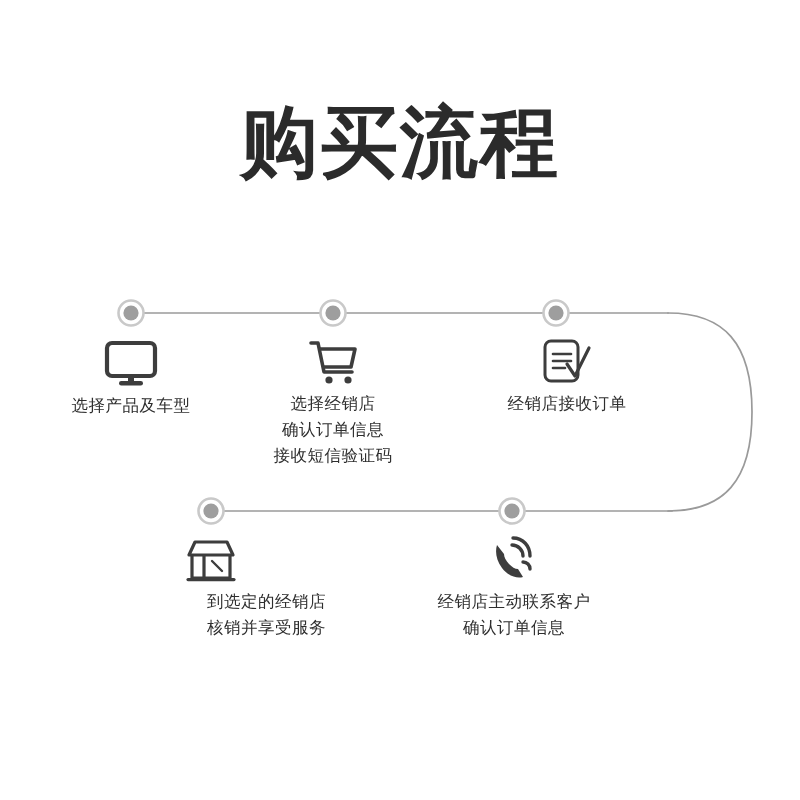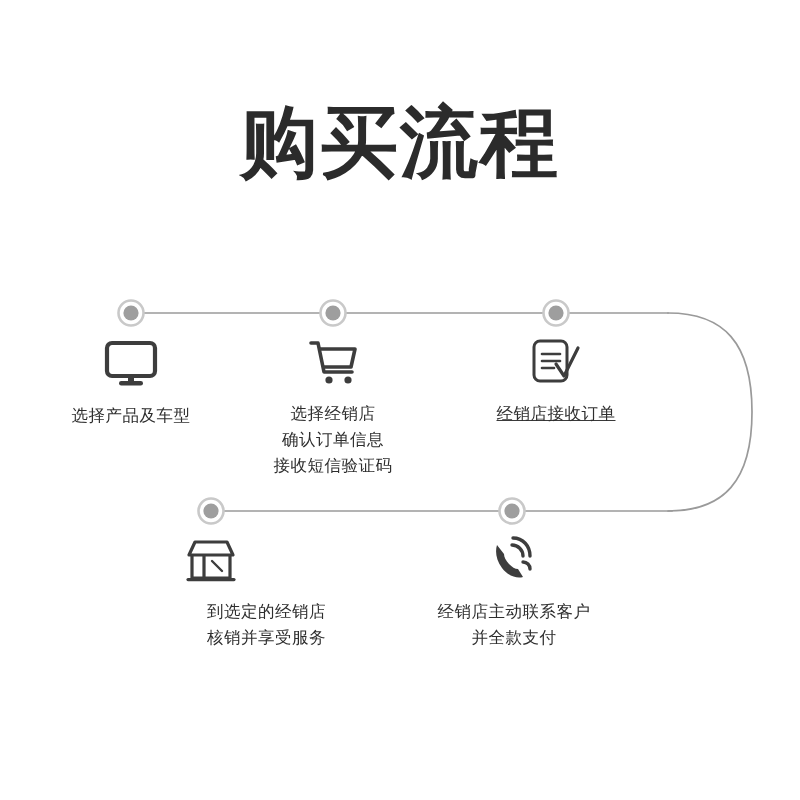--- a/index.html
+++ b/index.html
@@ -44,32 +44,31 @@
     text-align: center;
     width: 230px;
   }
   .step-icon {
     height: 56px;
     display: flex;
     align-items: center;
     justify-content: center;
   }
   .step-label {
-    margin-top: 10px;
     font-size: 16.5px;
     line-height: 26px;
     color: #2e2e2e;
     white-space: pre-line;
     letter-spacing: 0.5px;
   }
 
   
   #step-1 { left: 16px;  top: 336px; }
   #step-2 { left: 218px; top: 334px; }
-  #step-3 { left: 441px; top: 334px; text-decoration: underline; }
+  #step-3 { left: 452px; top: 334px; }
   
   #step-5 { left: 96px;  top: 532px; text-align: right; }
   #step-4 { left: 399px; top: 532px; }
 </style>
 </head>
 <body>
 
 <div id="page-title">购买流程</div>
 
 <svg id="flow-canvas" viewBox="0 0 800 800">
@@ -147,21 +146,21 @@
 <div class="step" id="step-4">
   <div class="step-icon">
     <svg width="54" height="50" viewBox="0 0 54 50">
       <path d="M10 10 C8 16, 9 25, 15 33 C21 41, 30 44, 36 42 L31 34 C28 34, 25 32, 22 29 C19 26, 17 22, 17 19 Z" fill="#3d3d3d"></path>
       <path d="M25 10 C31 10, 36 15, 36 21" fill="none" stroke="#3d3d3d" stroke-width="3.4" stroke-linecap="round"></path>
       <path d="M26 3 C36 3, 43 11, 43 21" fill="none" stroke="#3d3d3d" stroke-width="3.4" stroke-linecap="round"></path>
       <path d="M36 27 C40 27, 43 30, 43 34" fill="none" stroke="#3d3d3d" stroke-width="3.4" stroke-linecap="round"></path>
     </svg>
   </div>
   <div class="step-label">经销店主动联系客户
-并全款支付</div>
+确认订单信息</div>
 </div>
 
 <div class="step" id="step-5">
   <div class="step-icon">
     <svg width="52" height="48" viewBox="0 0 52 48">
       <path d="M10 6 H42 L48 19 H4 Z" fill="none" stroke="#3d3d3d" stroke-width="3.2" stroke-linejoin="round"></path>
       <path d="M7 19 V42 H45 V19" fill="none" stroke="#3d3d3d" stroke-width="3.2" stroke-linejoin="round"></path>
       <line x1="19" y1="19" x2="19" y2="42" stroke="#3d3d3d" stroke-width="3.2"></line>
       <line x1="3" y1="43.6" x2="49" y2="43.6" stroke="#3d3d3d" stroke-width="3.2" stroke-linecap="round"></line>
       <line x1="27" y1="25" x2="37" y2="35" stroke="#3d3d3d" stroke-width="2.4" stroke-linecap="round"></line>

